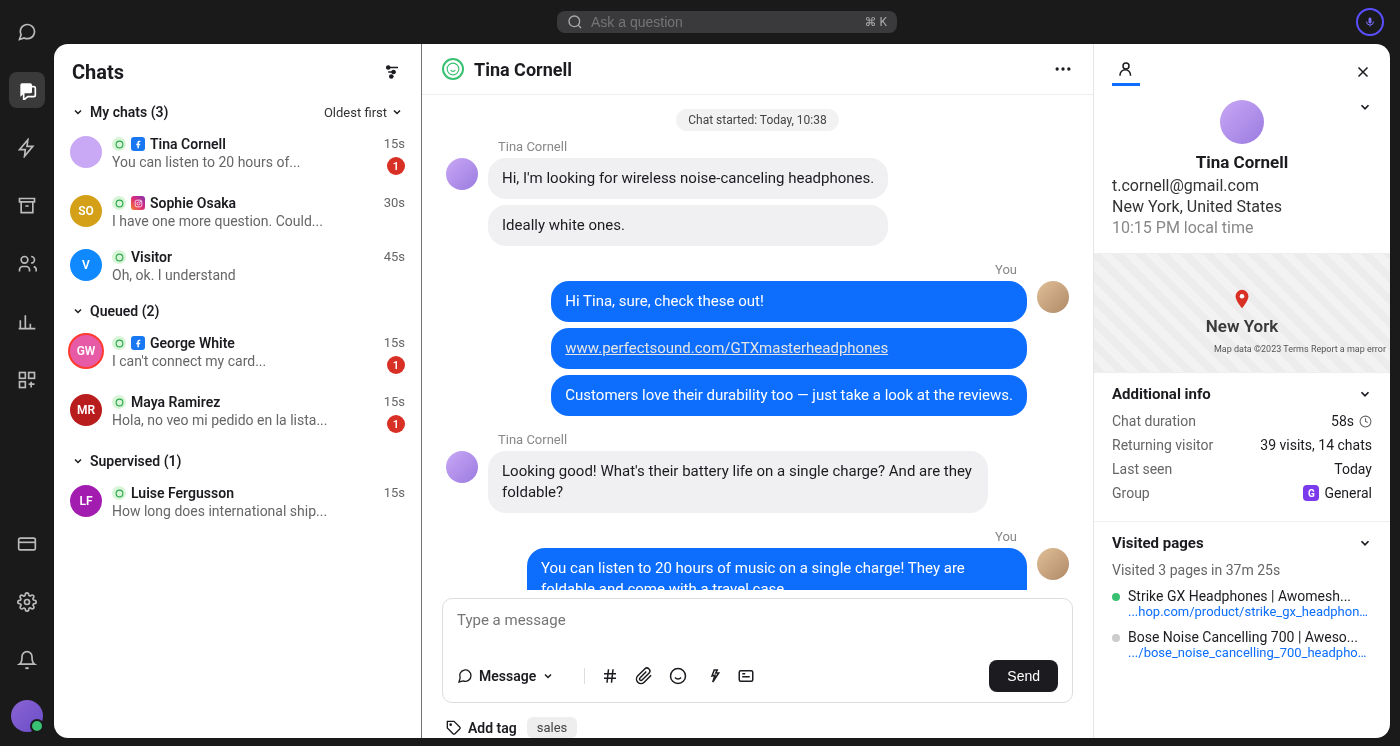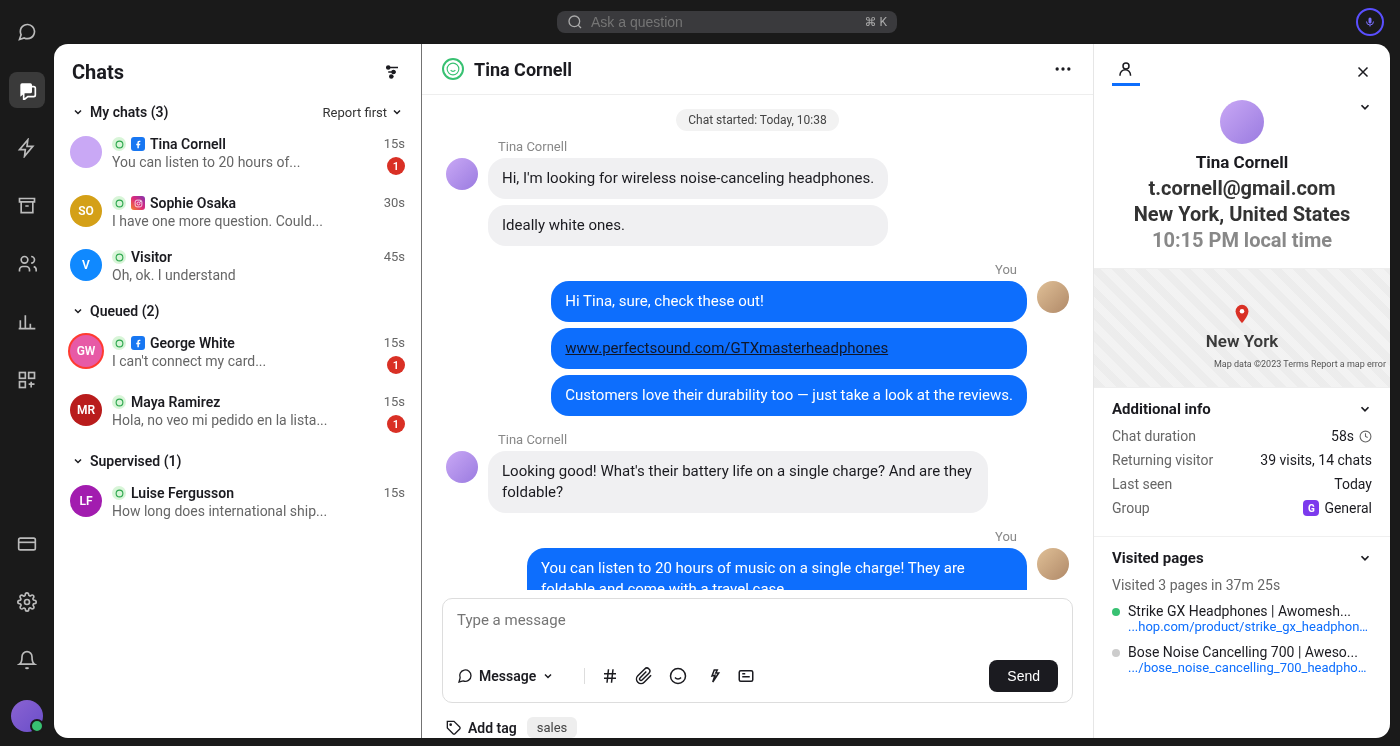--- a/index.html
+++ b/index.html
@@ -65,21 +65,21 @@
 .msg-sender { font-size: 13px; color: #888; margin: 0 0 4px 52px; }
 .msg-sender.right { text-align: right; margin: 0 52px 4px 0; }
 .msg-row { display: flex; align-items: flex-start; gap: 10px; }
 .msg-row.right { justify-content: flex-end; }
 .msg-avatar { width: 32px; height: 32px; border-radius: 50%; flex-shrink: 0; background: linear-gradient(135deg,#c9a8f5,#9a7be0); }
 .msg-avatar.agent { background: linear-gradient(135deg,#e0c097,#b08968); }
 .bubbles { display: flex; flex-direction: column; gap: 6px; max-width: 500px; }
 .bubble { padding: 10px 14px; border-radius: 18px; font-size: 15px; line-height: 1.4; }
 .bubble.in { background: #f0f0f2; color: #1b1b20; }
 .bubble.out { background: #0d6efd; color: #fff; }
-.bubble.out a { color: #0f172a; text-decoration: underline; }
+.bubble.out a { color: #e5e5e5; text-decoration: underline; }
 
 .composer { margin: 8px 20px; border: 1px solid #ddd; border-radius: 10px; padding: 12px 14px 10px; }
 .composer textarea { width: 100%; border: none; resize: none; outline: none; font-size: 15px; font-family: inherit; height: 40px; }
 .composer-bar { display: flex; align-items: center; gap: 16px; margin-top: 6px; }
 .composer-bar .msg-type { display: flex; align-items: center; gap: 6px; font-weight: 600; font-size: 14px; border-right: 1px solid #ddd; padding-right: 30px; cursor: pointer; }
 .composer-bar .tool { cursor: pointer; color: #333; display: flex; }
 .send-btn { margin-left: auto; background: #1b1b20; color: #fff; border: none; padding: 8px 18px; border-radius: 8px; font-size: 14px; font-weight: 500; cursor: pointer; }
 
 .tag-row { display: flex; align-items: center; gap: 10px; padding: 6px 24px 0; font-size: 14px; }
 .tag-row .add-tag { display: flex; align-items: center; gap: 6px; font-weight: 600; cursor: pointer; }
@@ -90,21 +90,21 @@
 .details-header { display: flex; align-items: center; justify-content: space-between; padding: 14px 18px 8px; }
 .details-tabs { display: flex; gap: 12px; }
 .tab-icon { width: 28px; height: 28px; display: flex; align-items: center; justify-content: center; border-bottom: 3px solid transparent; padding-bottom: 4px; cursor: pointer; }
 .tab-icon.active { border-bottom-color: #0d6efd; }
 .close-x { cursor: pointer; }
 
 .profile { padding: 6px 18px 14px; position: relative; }
 .profile .collapse-caret { position: absolute; right: 18px; top: 6px; cursor: pointer; }
 .profile-avatar { width: 44px; height: 44px; border-radius: 50%; background: linear-gradient(135deg,#c9a8f5,#9a7be0); margin: 0 auto 8px; display: block; }
 .profile h3 { text-align: center; font-size: 17px; font-weight: 700; margin-bottom: 4px; }
-.profile p { text-align: center; font-size: 20px; color: #333; margin-bottom: 2px; font-weight: bold; }
+.profile p { font-size: 16px; color: #333; margin-bottom: 2px; }
 .profile p.muted { color: #888; }
 
 .map { height: 120px; background:
   linear-gradient(0deg, rgba(240,240,240,0.5), rgba(240,240,240,0.5)),
   repeating-linear-gradient(45deg, #e9e9e9 0 8px, #f5f5f5 8px 16px);
   position: relative; border-top: 1px solid #eee; border-bottom: 1px solid #eee; }
 .map .pin { position: absolute; left: 50%; top: 34px; transform: translateX(-50%); color: #d93025; }
 .map .city { position: absolute; left: 50%; top: 62px; transform: translateX(-50%); font-weight: 600; font-size: 17px; color: #3a3a3a; }
 .map .attrib { position: absolute; right: 4px; bottom: 18px; font-size: 9px; color: #555; }
 
@@ -225,21 +225,21 @@
       </div>
 
       <div class="section-row">
         <div class="section-toggle">
           <svg width="12" height="12" viewBox="0 0 24 24" fill="none" stroke="#1b1b20" stroke-width="3">
               <path d="M6 9l6 6 6-6"></path>
             </svg>
           <span>My chats (3)</span>
         </div>
         <div class="sort">
-          <span>Report first</span>
+          <span>Oldest first</span>
           <svg width="12" height="12" viewBox="0 0 24 24" fill="none" stroke="#1b1b20" stroke-width="3">
               <path d="M6 9l6 6 6-6"></path>
             </svg>
         </div>
       </div>
 
       <div id="my-chats-list">
           <div class="chat-item">
             <div class="chat-avatar" style="background: rgb(201, 168, 245);"></div>
             <div class="chat-body">

